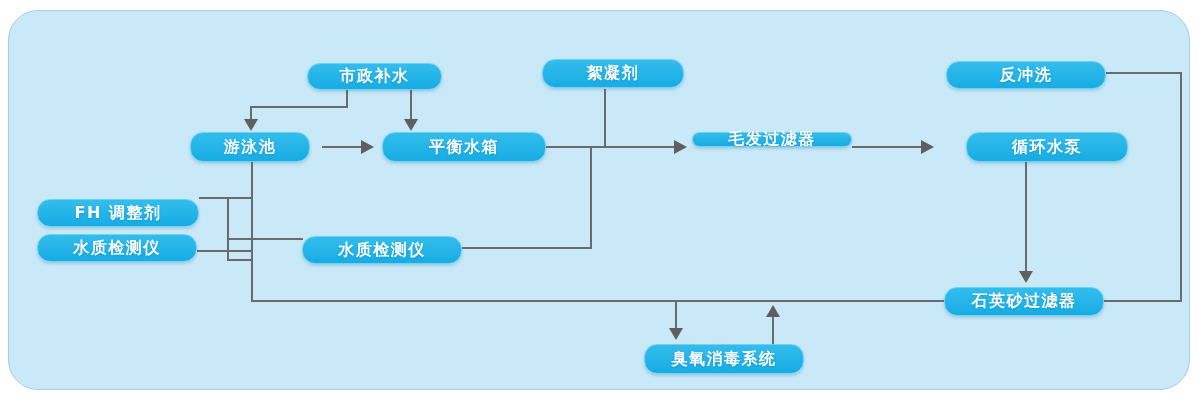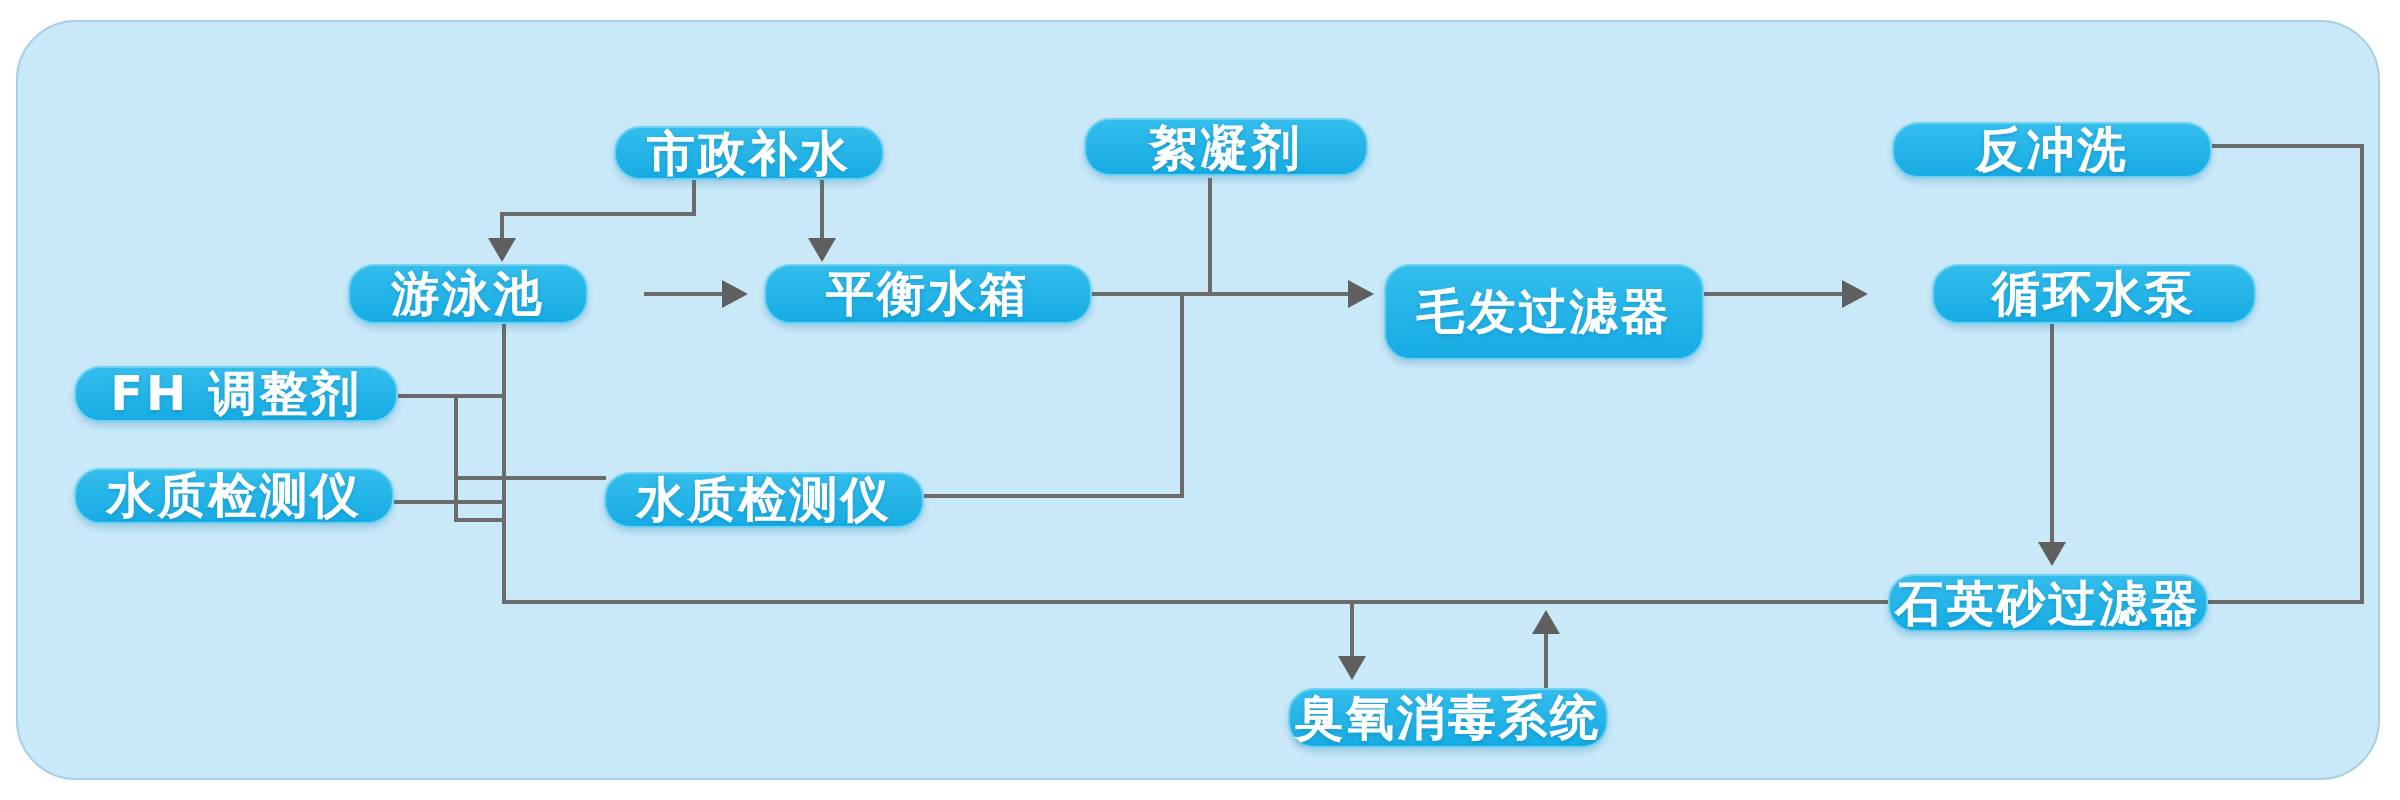--- a/index.html
+++ b/index.html
@@ -10,21 +10,21 @@
   }
   .panel{
     position:absolute;left:8px;top:10px;width:1182px;height:380px;
     background:#c9e9f8;border:1.5px solid #a6cfe3;border-radius:30px;
     box-sizing:border-box;
   }
   .node{
     position:absolute;box-sizing:border-box;
     background:linear-gradient(180deg,#33bdec 0%,#17ace4 100%);
     border:1px solid #6fd2f3;border-radius:13px;
-    color:#ffffff;font-weight:bold;font-size:24px;letter-spacing:1.5px;
+    color:#ffffff;font-weight:bold;font-size:16px;letter-spacing:1.5px;
     display:flex;align-items:center;justify-content:center;
     text-shadow:0 1px 2px rgba(0,90,140,.25);
     box-shadow:0 2px 3px rgba(30,120,170,.25);
     white-space:nowrap;
   }
   .hl,.vl{position:absolute;background:#6b6b6b;}
   .hl{height:2px;}
   .vl{width:2px;}
   .ah{position:absolute;width:0;height:0;}
   .ah.down{border-left:7px solid transparent;border-right:7px solid transparent;border-top:12px solid #5f5f5f;}
@@ -74,29 +74,29 @@
   <div class="hl" style="left:218px;top:227px;width:76px"></div>
   <div class="hl" style="left:188px;top:239px;width:56px"></div>
   <div class="hl" style="left:218px;top:248px;width:26px"></div>
 
   <div class="node" style="left:298px;top:52px;width:135px;height:27px">市政补水</div>
 
   <div class="node" style="left:533px;top:48px;width:142px;height:29px">絮凝剂</div>
 
   <div class="node" style="left:937px;top:50px;width:160px;height:28px">反冲洗</div>
 
-  <div class="node" style="left:165px;top:121px;width:120px;height:30px">游泳池</div>
+  <div class="node" style="left:181px;top:121px;width:120px;height:30px">游泳池</div>
 
   <div class="node" style="left:373px;top:121px;width:164px;height:30px">平衡水箱</div>
 
-  <div class="node" style="left:683px;top:121px;width:160px;height:48px">毛发过滤器</div>
+  <div class="node" style="left:683px;top:121px;width:160px;height:15px">毛发过滤器</div>
 
   <div class="node" style="left:957px;top:121px;width:162px;height:30px">循环水泵</div>
 
-  <div class="node" style="left:28px;top:172px;width:162px;height:28px">FH 调整剂</div>
+  <div class="node" style="left:28px;top:188px;width:162px;height:28px">FH 调整剂</div>
 
   <div class="node" style="left:28px;top:223px;width:160px;height:28px">水质检测仪</div>
 
   <div class="node" style="left:293px;top:225px;width:160px;height:28px">水质检测仪</div>
 
 
   <div class="node" style="left:935px;top:276px;width:160px;height:29px">石英砂过滤器</div>
 
   <div class="node" style="left:635px;top:333px;width:160px;height:30px">臭氧消毒系统</div>
 

